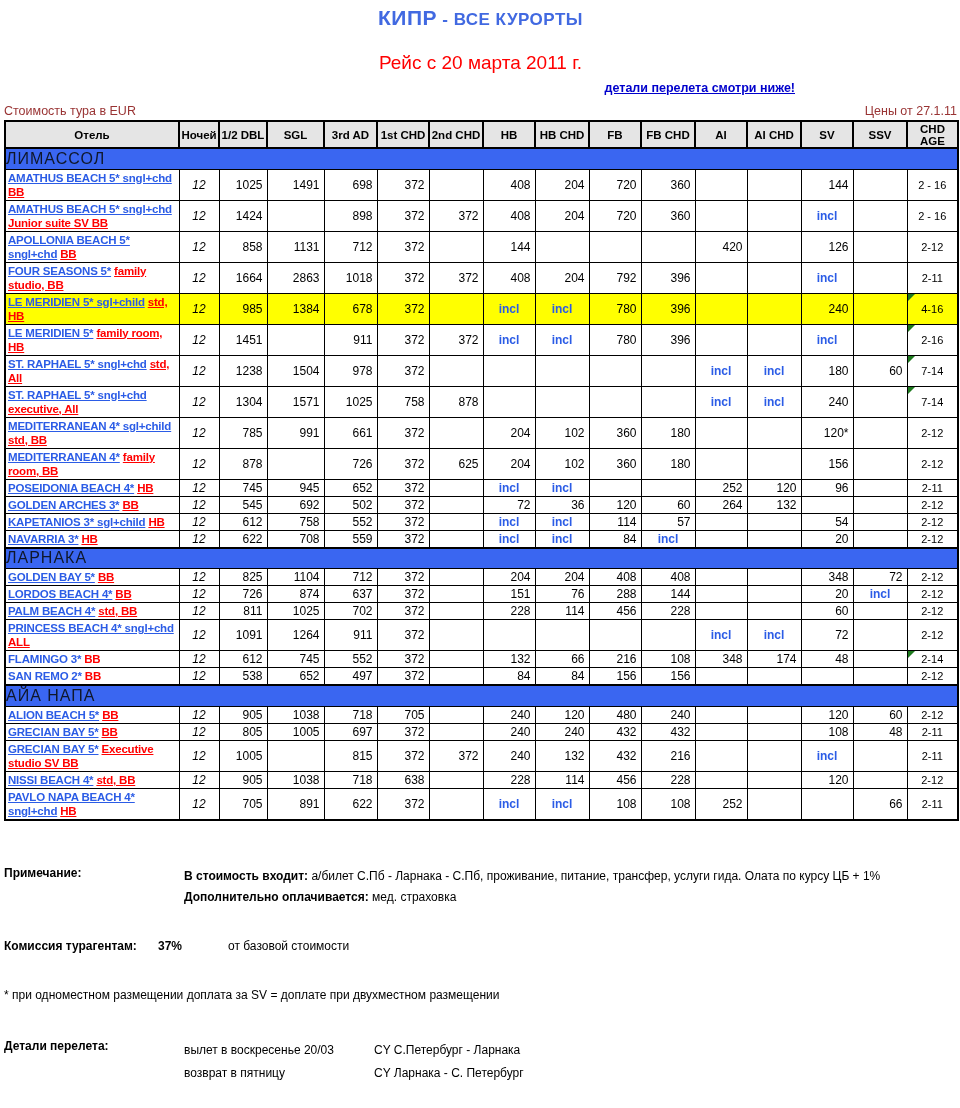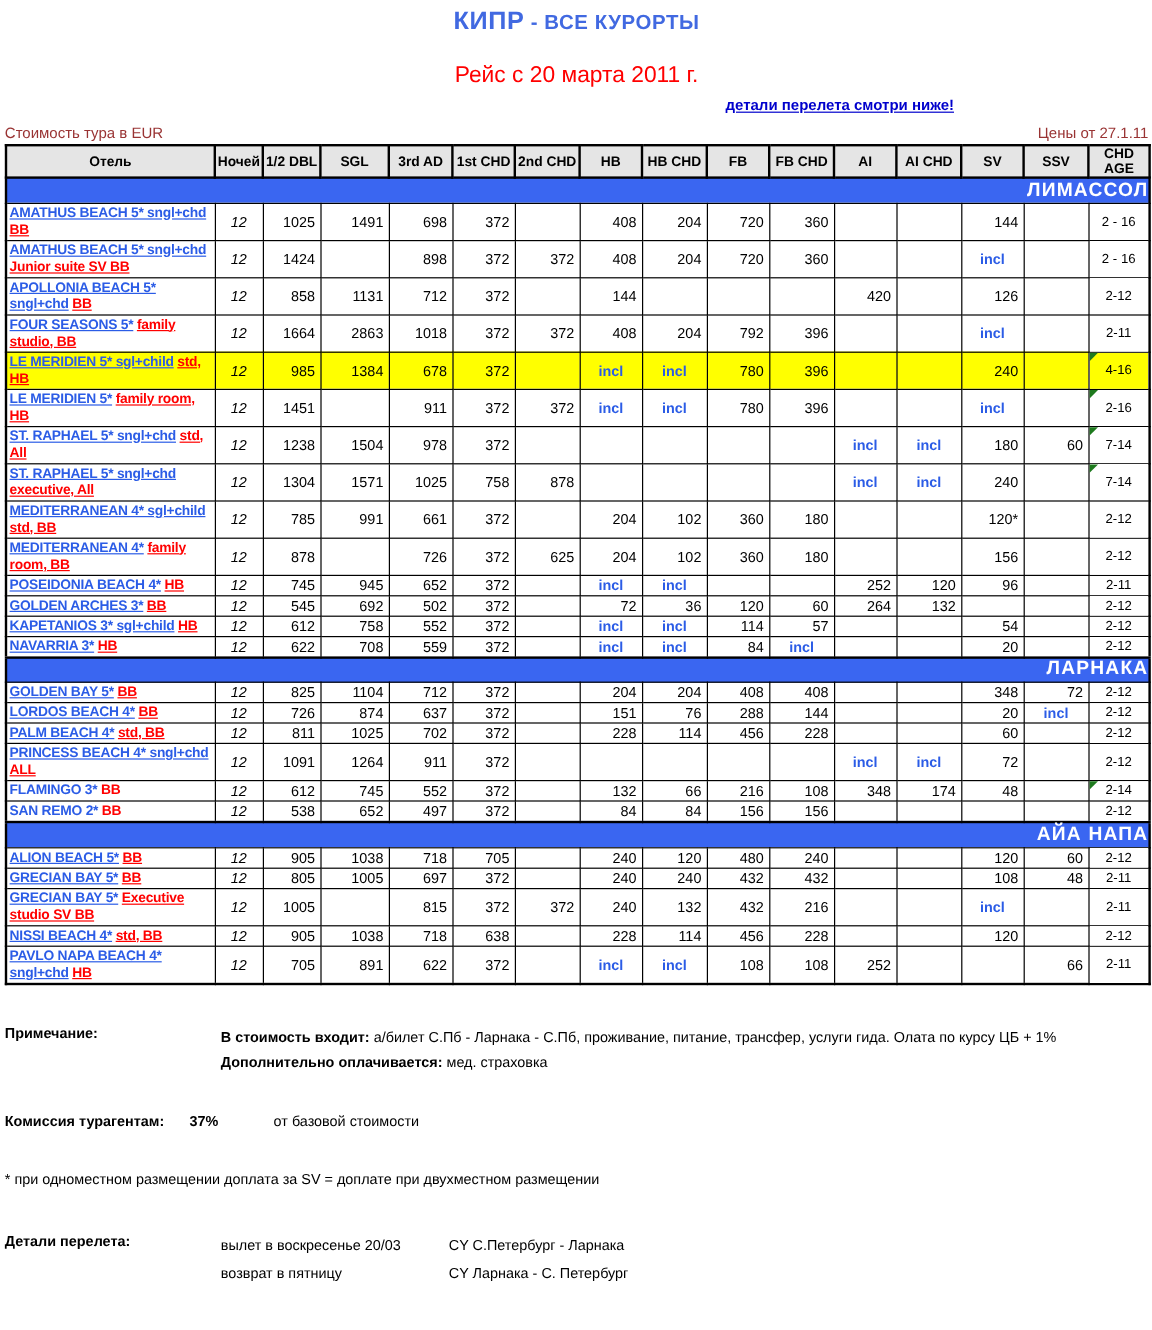--- a/index.html
+++ b/index.html
@@ -26,28 +26,28 @@
   td{ font-size:12px; height:17px; padding:0; color:#000; background:#fff; }
   td.hotel{ font-weight:bold; font-size:11.5px; letter-spacing:-0.2px;
       padding:1px 2px; line-height:14px; text-align:left; }
   .hblue{ color:var(--link); text-decoration:underline; cursor:pointer; }
   .hred{ color:var(--red); text-decoration:underline; }
   .nound{ text-decoration:none; }
   td.num{ text-align:right; padding-right:4px; }
   td.nights{ text-align:center; font-style:italic; }
   td.age{ text-align:center; font-size:11px; position:relative; }
   td.incl{ text-align:center; color:var(--link); font-weight:bold; }
-  td.section{ background:var(--bar); color:#ffffff; text-align:right;
+  td.section{ background:var(--bar); color:#0f172a; text-align:left;
       font-size:16px; height:21px; letter-spacing:1px;
-      border-top:2px solid #000; border-bottom:1px solid #000;font-weight:bold; }
+      border-top:2px solid #000; border-bottom:1px solid #000; }
   tr.hl td{ background:var(--yellow); }
   td.flag::before{ content:""; position:absolute; left:0; top:0; width:0; height:0;
       border-left:7px solid var(--green); border-bottom:7px solid transparent; }
   .fblock{ font-size:12px; color:#000; }
-  .note-row{ display:flex; margin-top:33px; }
+  .note-row{ display:flex; margin-top:45px; }
   .lbl{ width:180px; font-weight:bold; flex:none; }
   .note-lines div{ line-height:21px; }
   .commission{ display:flex; margin-top:31px; }
   .comm-val{ width:70px; font-weight:bold; flex:none; margin-left:-26px; }
   .svnote{ margin-top:35px; }
   .flights{ display:flex; margin-top:37px; }
   .fl-col1{ width:190px; flex:none; }
   .fl-col1 div, .fl-col2 div{ line-height:23px; }
 </style>
 </head>

